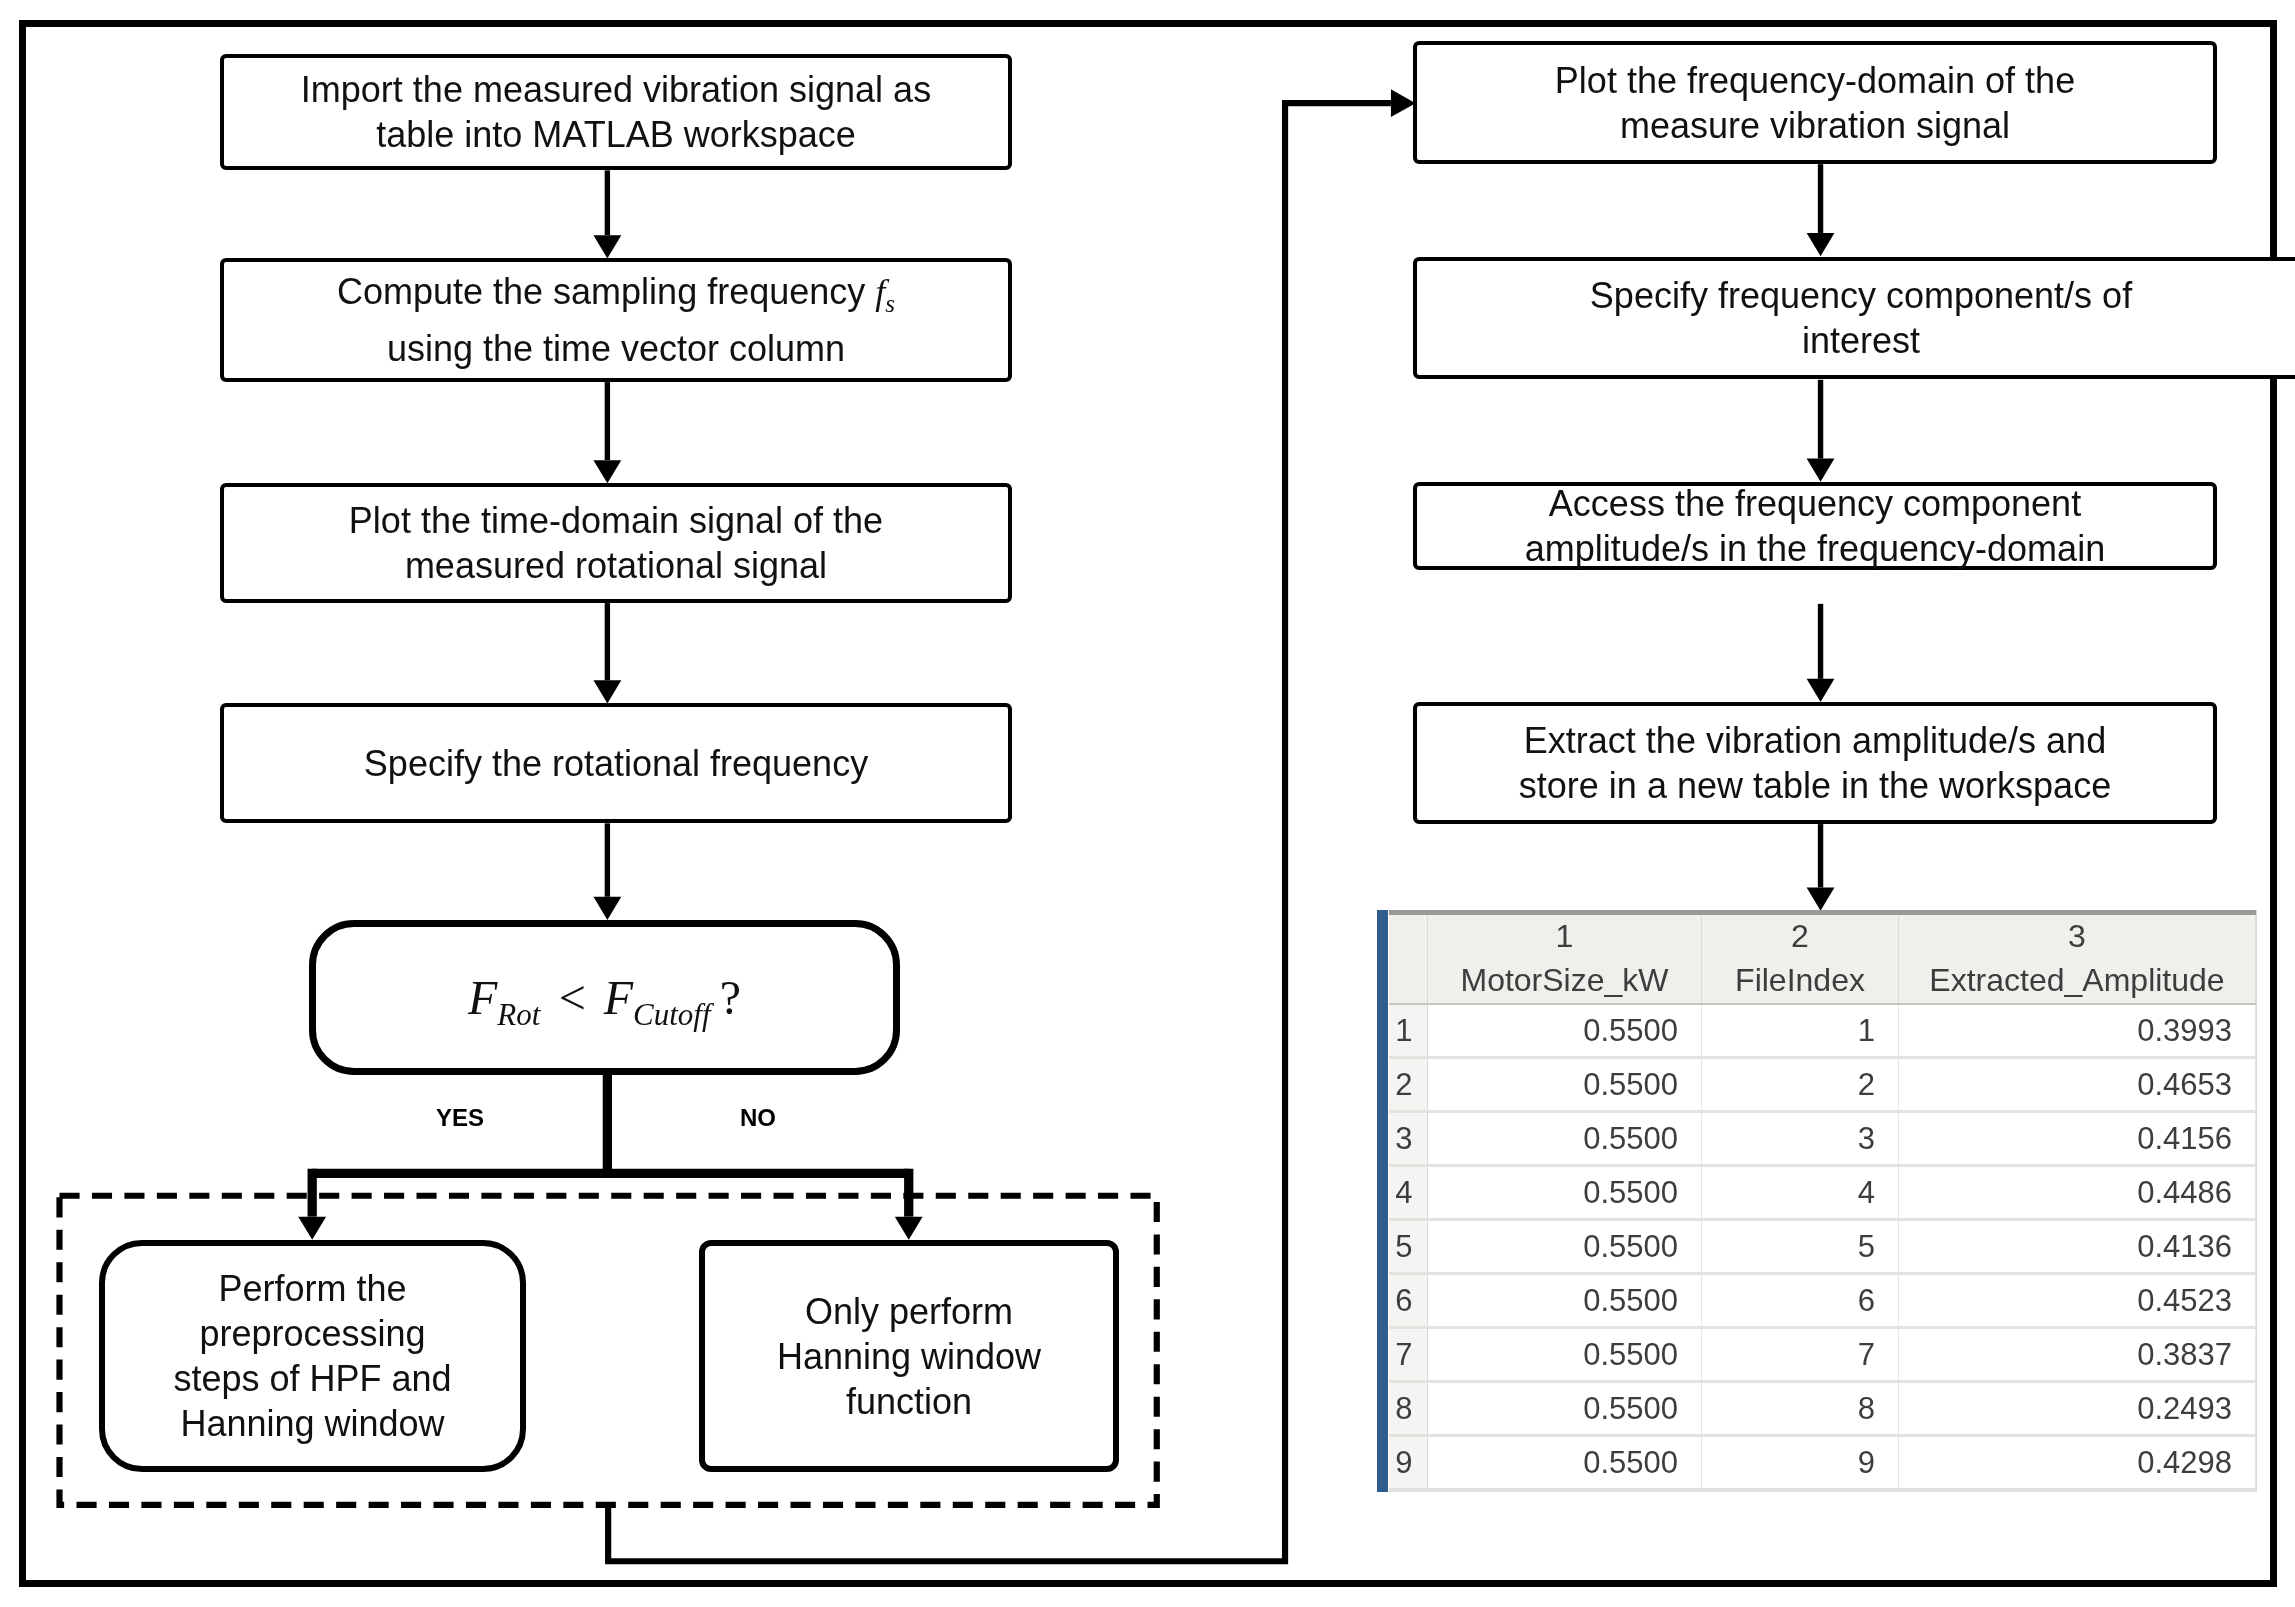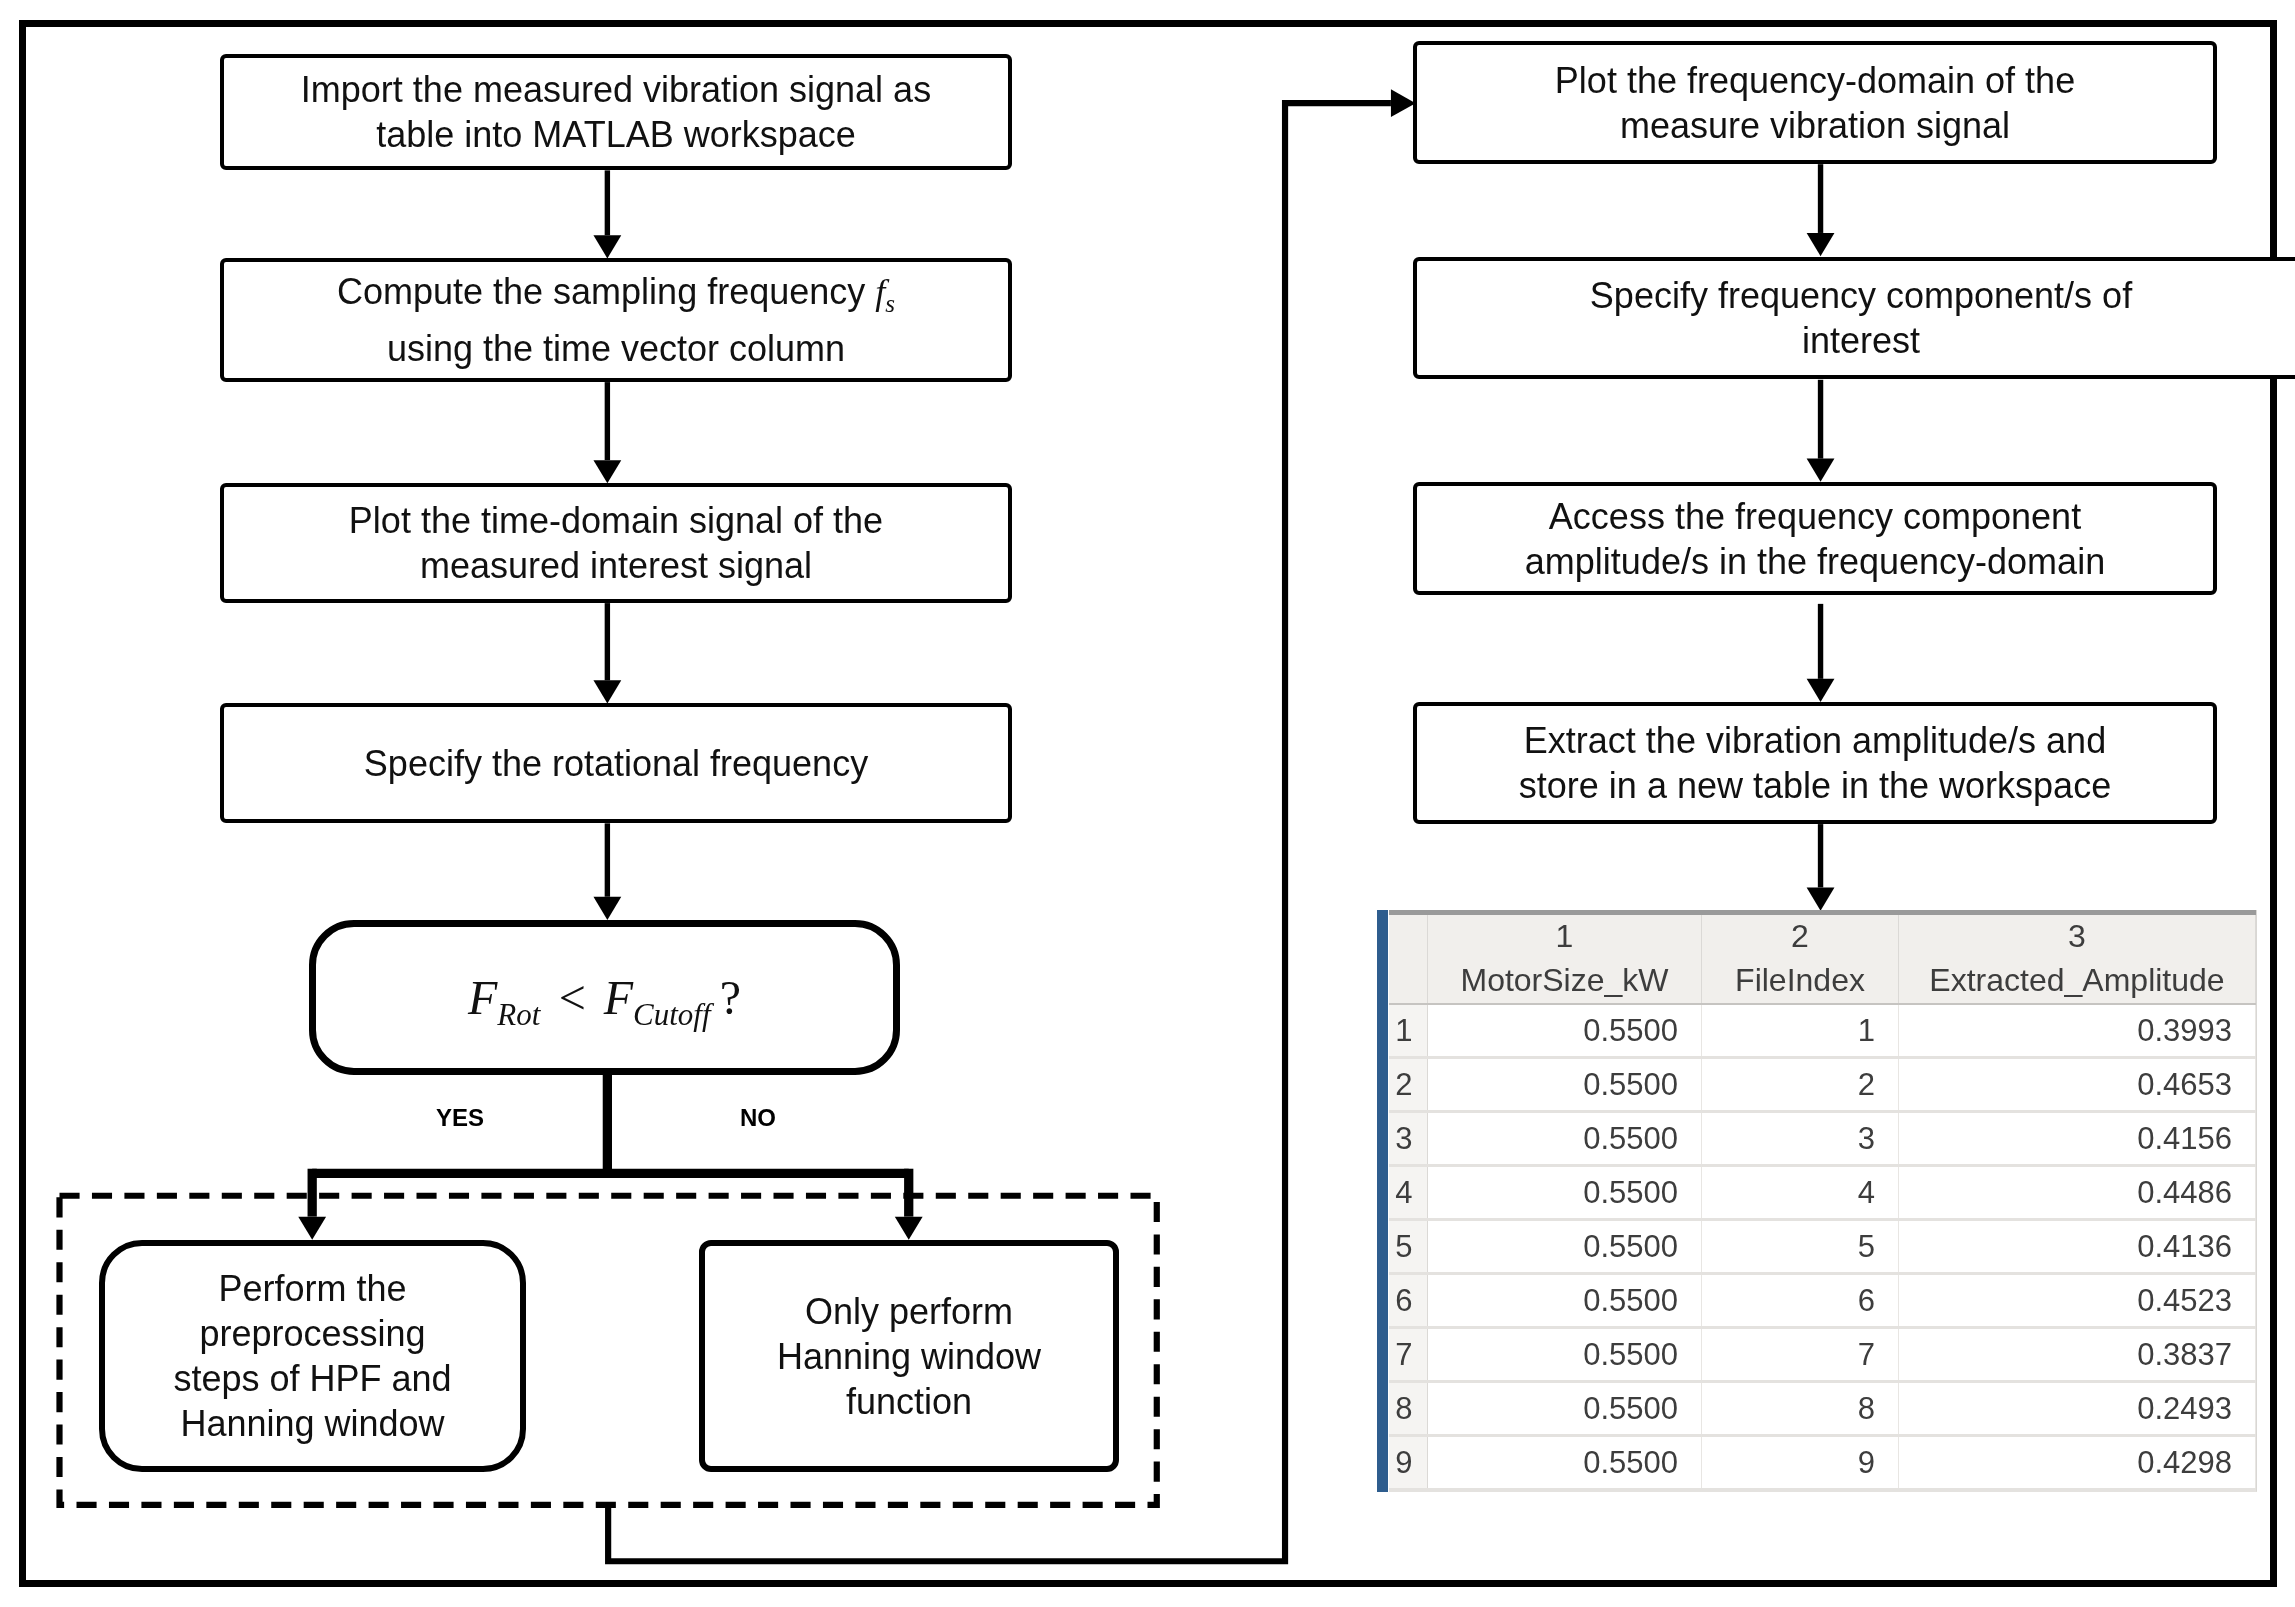--- a/index.html
+++ b/index.html
@@ -18,21 +18,21 @@
   #n-compute     {left:220px;  top:258px;  width:792px; height:124px;}
   #n-plot-time   {left:220px;  top:483px;  width:792px; height:120px;}
   #n-specify-rot {left:220px;  top:703px;  width:792px; height:120px;}
   #n-decision    {left:309px;  top:920px; width:591px;  height:155px;
                   border-width:7.7px;border-radius:45px;
                   font-family:"Liberation Serif", serif;font-style:italic;font-size:48px;}
   #n-preprocess  {left:99px;  top:1240px; width:427px;  height:232px;border-width:6.2px;border-radius:43px;}
   #n-hanning     {left:699px;  top:1240px; width:420px;  height:232px;border-width:6.2px;border-radius:12px;}
   #n-plot-freq   {left:1413px; top:41px;   width:804px; height:123px;}
   #n-specify-freq{left:1413px; top:257px;  width:896px; height:122px;}
-  #n-access      {left:1413px; top:482px;  width:804px; height:113px;}
+  #n-access      {left:1413px; top:482px;  width:804px; height:88px;}
   #n-extract     {left:1413px; top:702px;  width:804px; height:122px;}
 
   .fs-i{font-family:"Liberation Serif", serif;font-style:italic;}
   .fs-sub{font-family:"Liberation Serif", serif;font-style:italic;font-size:25px;}
   .msub{font-size:31px;line-height:0;}
   .mop{padding:0 15.5px;}
   .mq{font-style:normal;padding-left:9.3px;}
 
   .branch-label{position:absolute;font-weight:bold;font-size:24px;color:#000;text-align:center;}
   #lbl-yes{left:371px;top:1104px;width:178px;}
@@ -101,21 +101,21 @@
     <div class="ln">table into MATLAB workspace</div>
   </div>
 
   <div class="node" id="n-compute">
     <div class="ln"><span>Compute the sampling frequency </span><span class="fs-i">f</span><sub class="fs-sub">s</sub></div>
     <div class="ln">using the time vector column</div>
   </div>
 
   <div class="node" id="n-plot-time">
     <div class="ln">Plot the time-domain signal of the</div>
-    <div class="ln">measured interest signal</div>
+    <div class="ln">measured rotational signal</div>
   </div>
 
   <div class="node" id="n-specify-rot">
     <div class="ln">Specify the rotational frequency</div>
   </div>
 
   <div class="node" id="n-decision">
     <div class="ln"><span>F</span><sub class="msub">Rot</sub><span class="mop">&lt;</span><span>F</span><sub class="msub">Cutoff</sub><span class="mq">?</span></div>
   </div>
 

